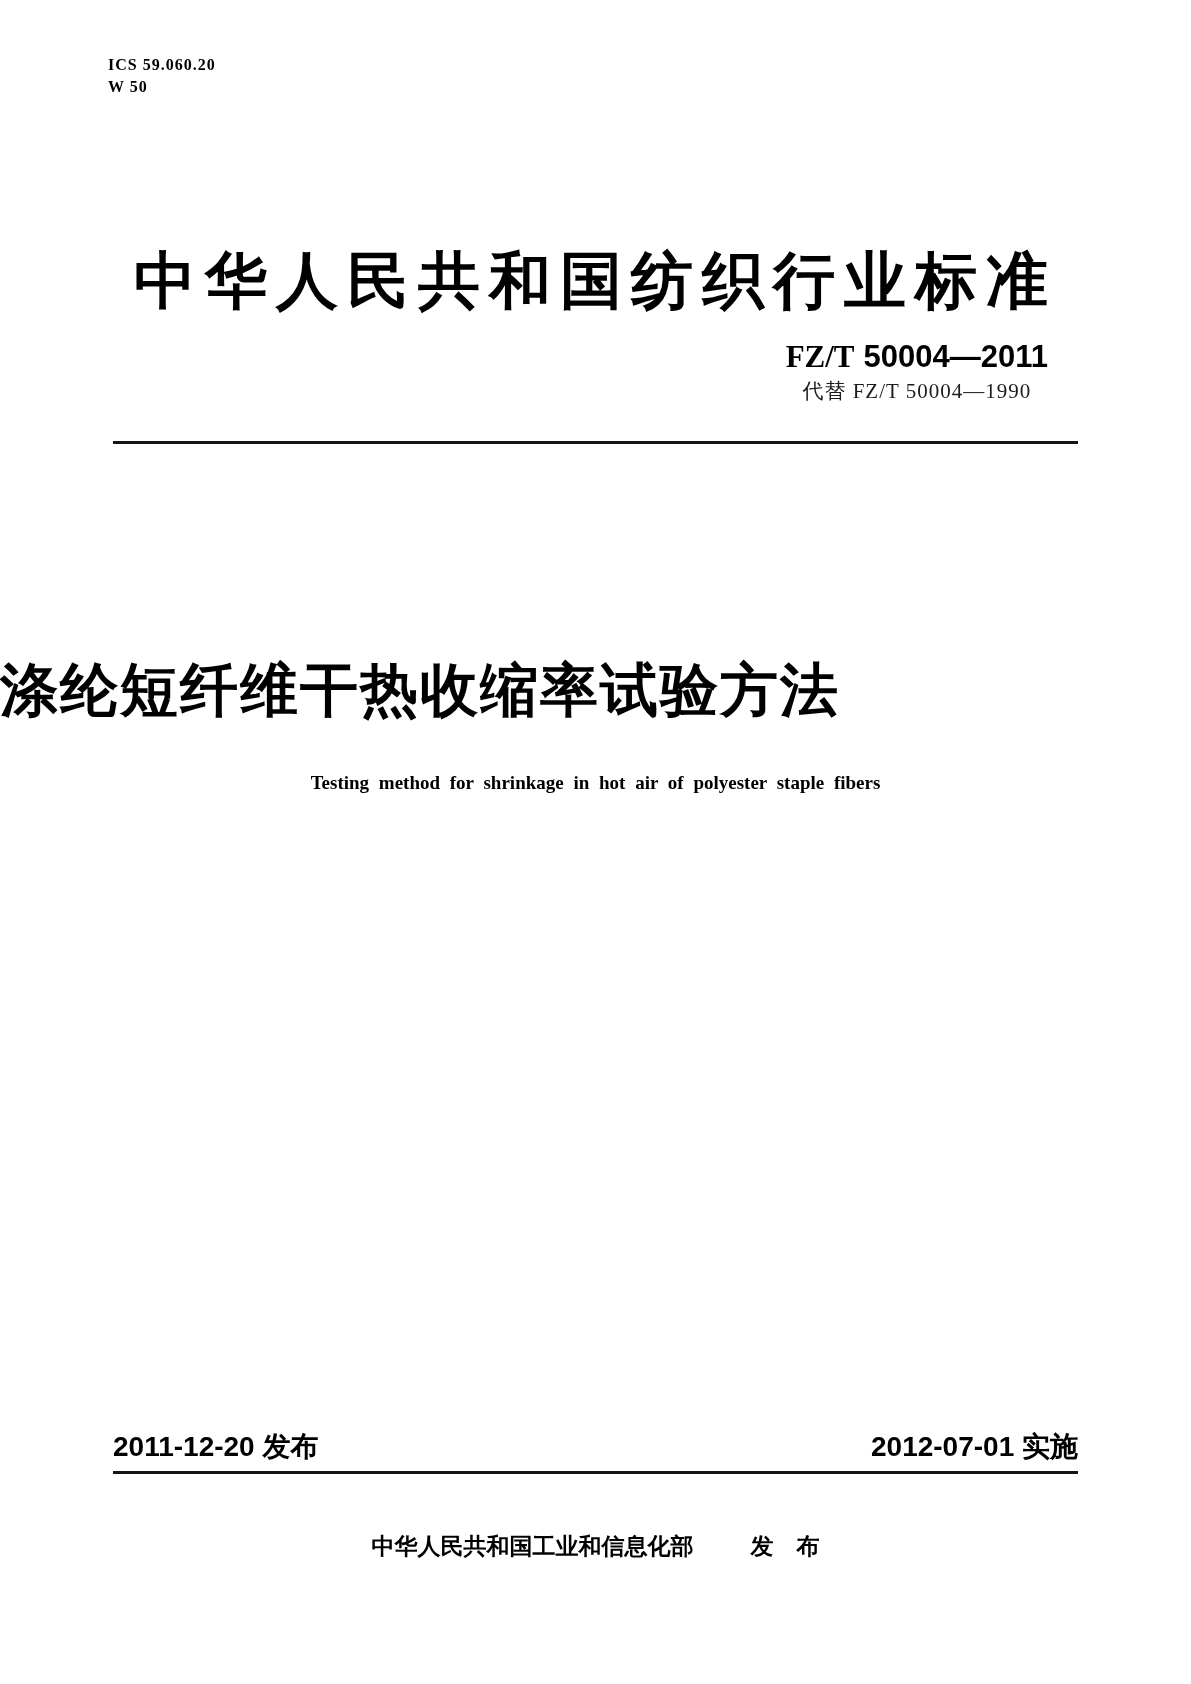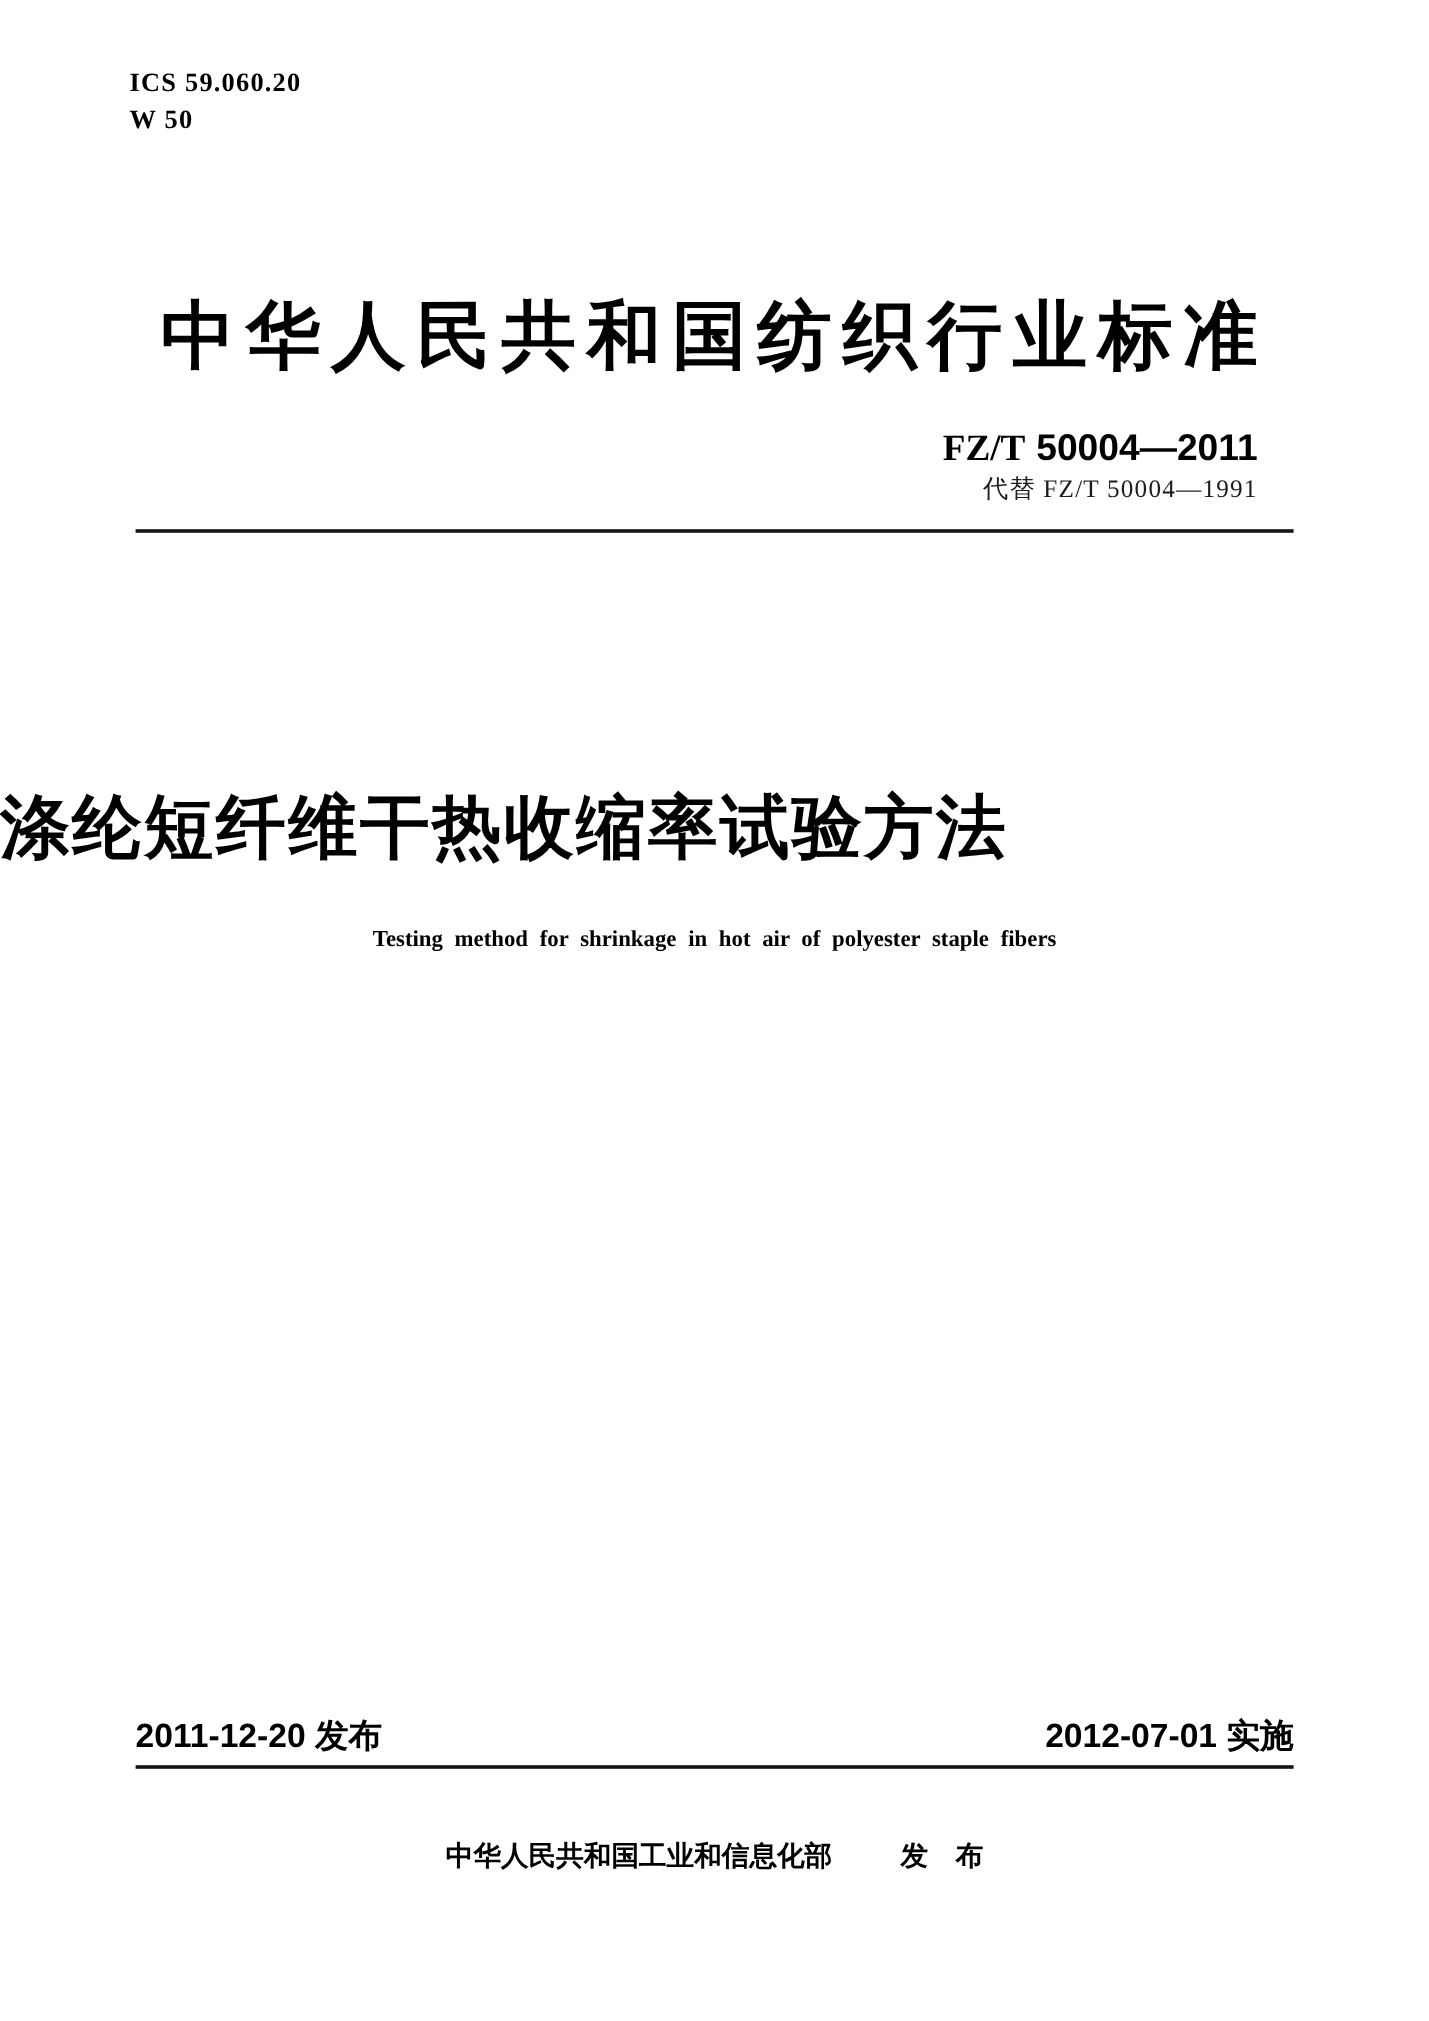--- a/index.html
+++ b/index.html
@@ -15,21 +15,21 @@
     color: #000000;
     font-family: "Liberation Sans", sans-serif;
     overflow: hidden;
   }
   .ics-block {
     position: absolute;
     left: 108px;
     top: 54px;
     font-family: "Liberation Serif", serif;
     font-weight: bold;
-    font-size: 22px;
+    font-size: 16px;
     line-height: 1.4;
     letter-spacing: 1px;
     white-space: nowrap;
   }
   .fz-logo {
     position: absolute;
     top: 76px;
     right: 170px;
     font-family: "Liberation Sans", sans-serif;
     font-weight: bold;
@@ -47,23 +47,23 @@
     margin: 0;
     text-align: center;
     font-size: 62px;
     font-weight: bold;
     letter-spacing: 9px;
     line-height: 1.05;
     white-space: nowrap;
   }
   .code-block {
     position: absolute;
-    top: 356px;
+    top: 340px;
     right: 143px;
-    text-align: right;
+    text-align: center;
     white-space: nowrap;
   }
   .code-line {
     font-size: 31px;
     font-weight: bold;
     line-height: 1.1;
   }
   .code-prefix { font-family: "Liberation Serif", serif; }
   .code-number { font-family: "Liberation Sans", sans-serif; margin-left: 9px; }
   .replaces-note {
@@ -145,21 +145,21 @@
     <div>W 50</div>
   </div>
 
 
   <h1 class="org-title">中华人民共和国纺织行业标准</h1>
 
   <div class="code-block">
     <div class="code-line">
       <span class="code-prefix">FZ/T</span><span class="code-number">50004—2011</span>
     </div>
-    <div class="replaces-note">代替 FZ/T 50004—1991</div>
+    <div class="replaces-note">代替 FZ/T 50004—1990</div>
   </div>
 
   <div class="rule rule-top"></div>
 
   <h2 class="title-cn">涤纶短纤维干热收缩率试验方法</h2>
 
   <h3 class="title-en">Testing method for shrinkage in hot air of polyester staple fibers</h3>
 
   <div class="dates-row">
     <span>2011-12-20 发布</span>

